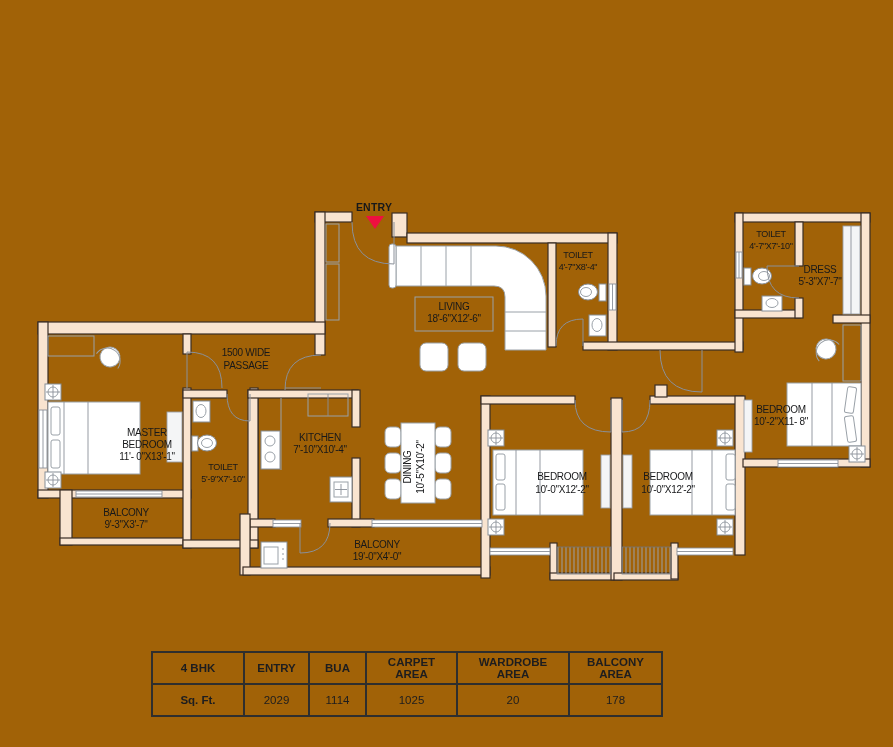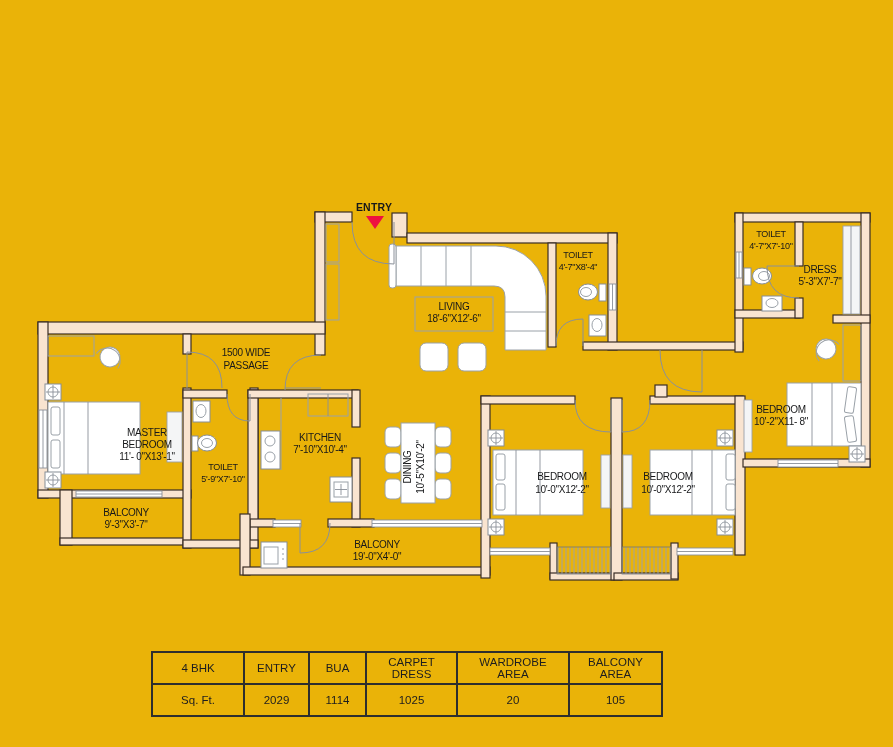--- a/index.html
+++ b/index.html
@@ -1,35 +1,35 @@
 <!DOCTYPE html>
 <html><head>
 <meta charset="utf-8">
 <style>
   html,body{margin:0;padding:0;background:#ffffff;}
-  .page{position:relative;width:893px;height:747px;background:#eab308;overflow:hidden;
+  .page{position:relative;width:893px;height:747px;background:#a16207;overflow:hidden;
         font-family:"Liberation Sans",sans-serif;}
   svg{position:absolute;left:0;top:0;}
   .wall{fill:#f9e4d0;stroke:#3a2d26;stroke-width:1.2;}
   .ward{fill:#f4f5f6;stroke:#9aa1a8;stroke-width:0.9;}
   .furn{fill:#ffffff;stroke:#9aa1a8;stroke-width:1;}
   .furnn{fill:none;stroke:#9aa1a8;stroke-width:1;}
   .fix{fill:#ffffff;stroke:#868d96;stroke-width:1;}
   .door{fill:none;stroke:#8a9099;stroke-width:1;}
   .winr{fill:#ffffff;stroke:#8a9099;stroke-width:0.9;}
   .winl{stroke:#8a9099;stroke-width:0.9;}
   .hatchr{fill:url(#hatch);stroke:#70767d;stroke-width:0.8;}
   text{fill:#17181a;}
   .rl{font-size:10px;letter-spacing:-0.3px;text-anchor:middle;}
   .rs{font-size:9px;}
   .entry-t{font-size:10.5px;font-weight:bold;text-anchor:middle;letter-spacing:0.2px;}
   .area-table{position:absolute;left:151px;top:651px;border-collapse:collapse;}
   .area-table td{border:2px solid #2e2e2e;text-align:center;vertical-align:middle;
      font-size:11.5px;color:#1d1d1f;height:30px;padding:0 6px;}
-  .area-table .hdr{font-weight:normal;}
+  .area-table .hdr{font-weight:bold;}
 </style>
 </head>
 <body>
 
 <div class="page">
 <svg width="893" height="747" viewBox="0 0 893 747">
   <defs>
     <pattern id="hatch" patternUnits="userSpaceOnUse" width="4" height="6">
       <path d="M2,0 V6" stroke="#9aa0a8" stroke-width="1"></path>
     </pattern>
@@ -317,27 +317,27 @@
         <col style="width:57px">
     <col style="width:91px">
         <col style="width:112px">
         <col style="width:93px">
   </colgroup>
   <tbody>
         <tr>
     <td class="hdr">4 BHK</td>
     <td class="hdr">ENTRY</td>
     <td class="hdr">BUA</td>
-    <td class="hdr">CARPET DRESS</td>
+    <td class="hdr">CARPET AREA</td>
     <td class="hdr">WARDROBE AREA</td>
     <td class="hdr">BALCONY AREA</td>
   </tr>
   <tr>
     <td class="hdr">Sq. Ft.</td>
     <td>2029</td>
     <td>1114</td>
     <td>1025</td>
     <td>20</td>
-    <td>105</td>
+    <td>178</td>
   </tr>
 </tbody>
     </table>
 </div>
 
 </body></html>

